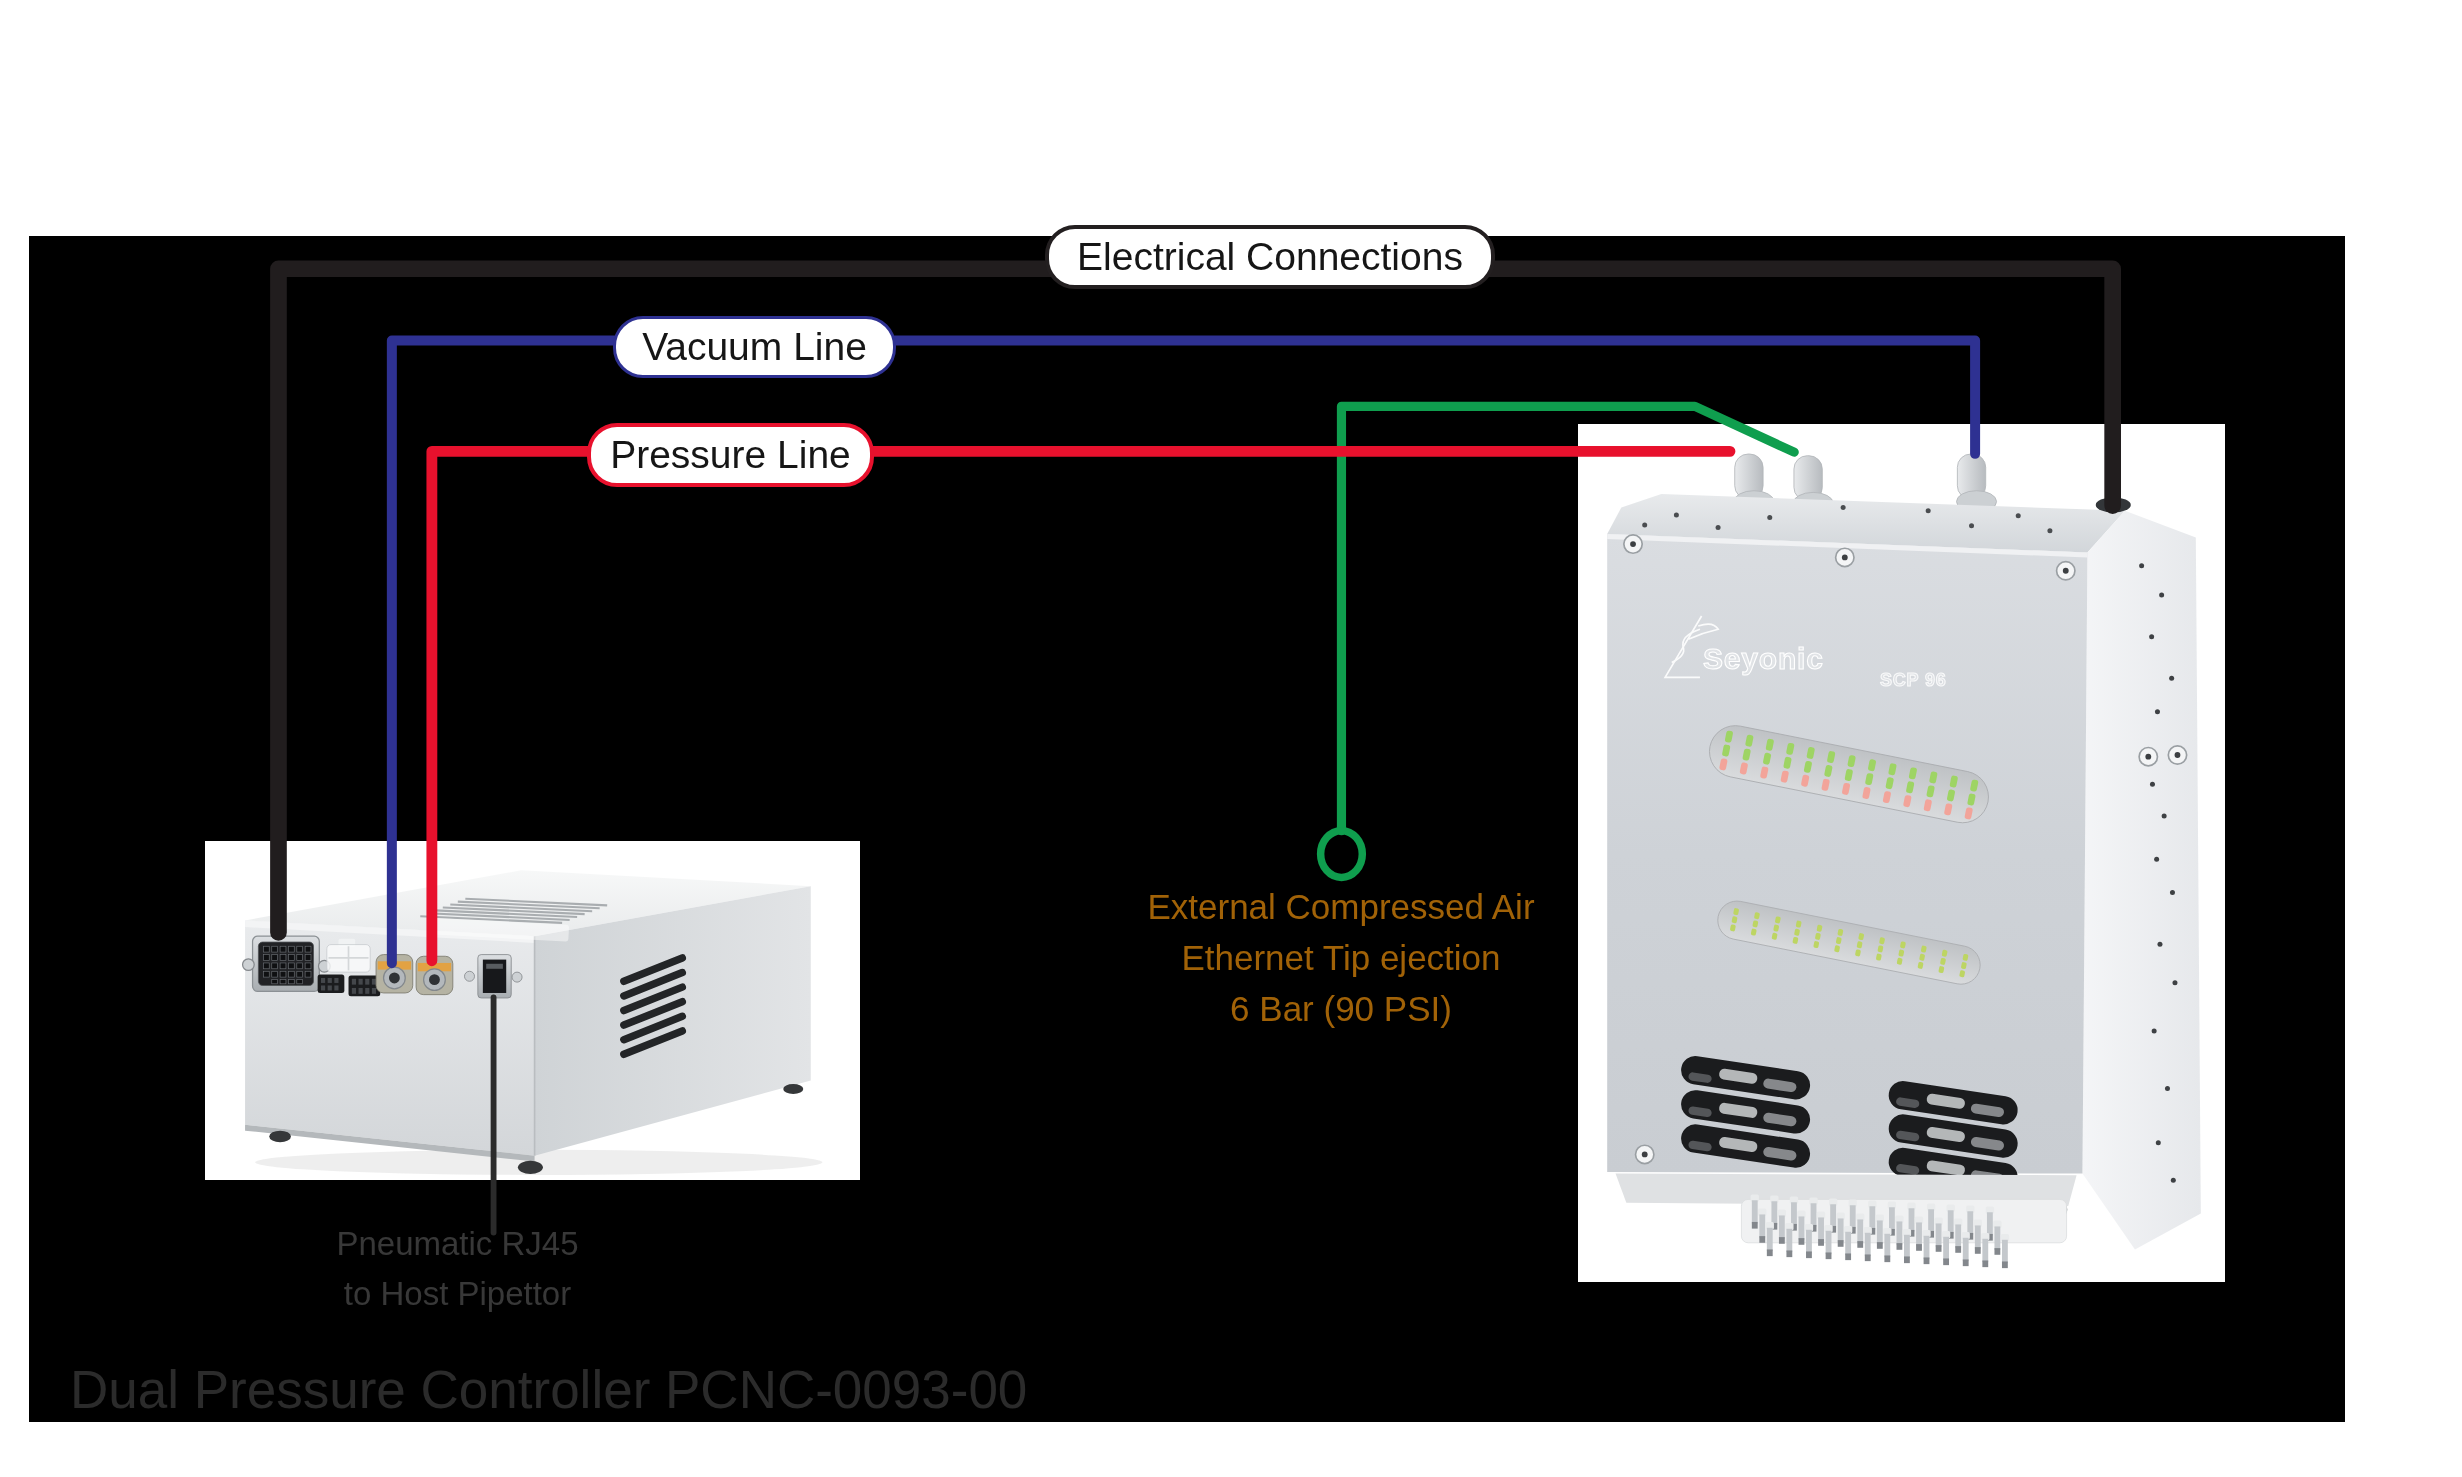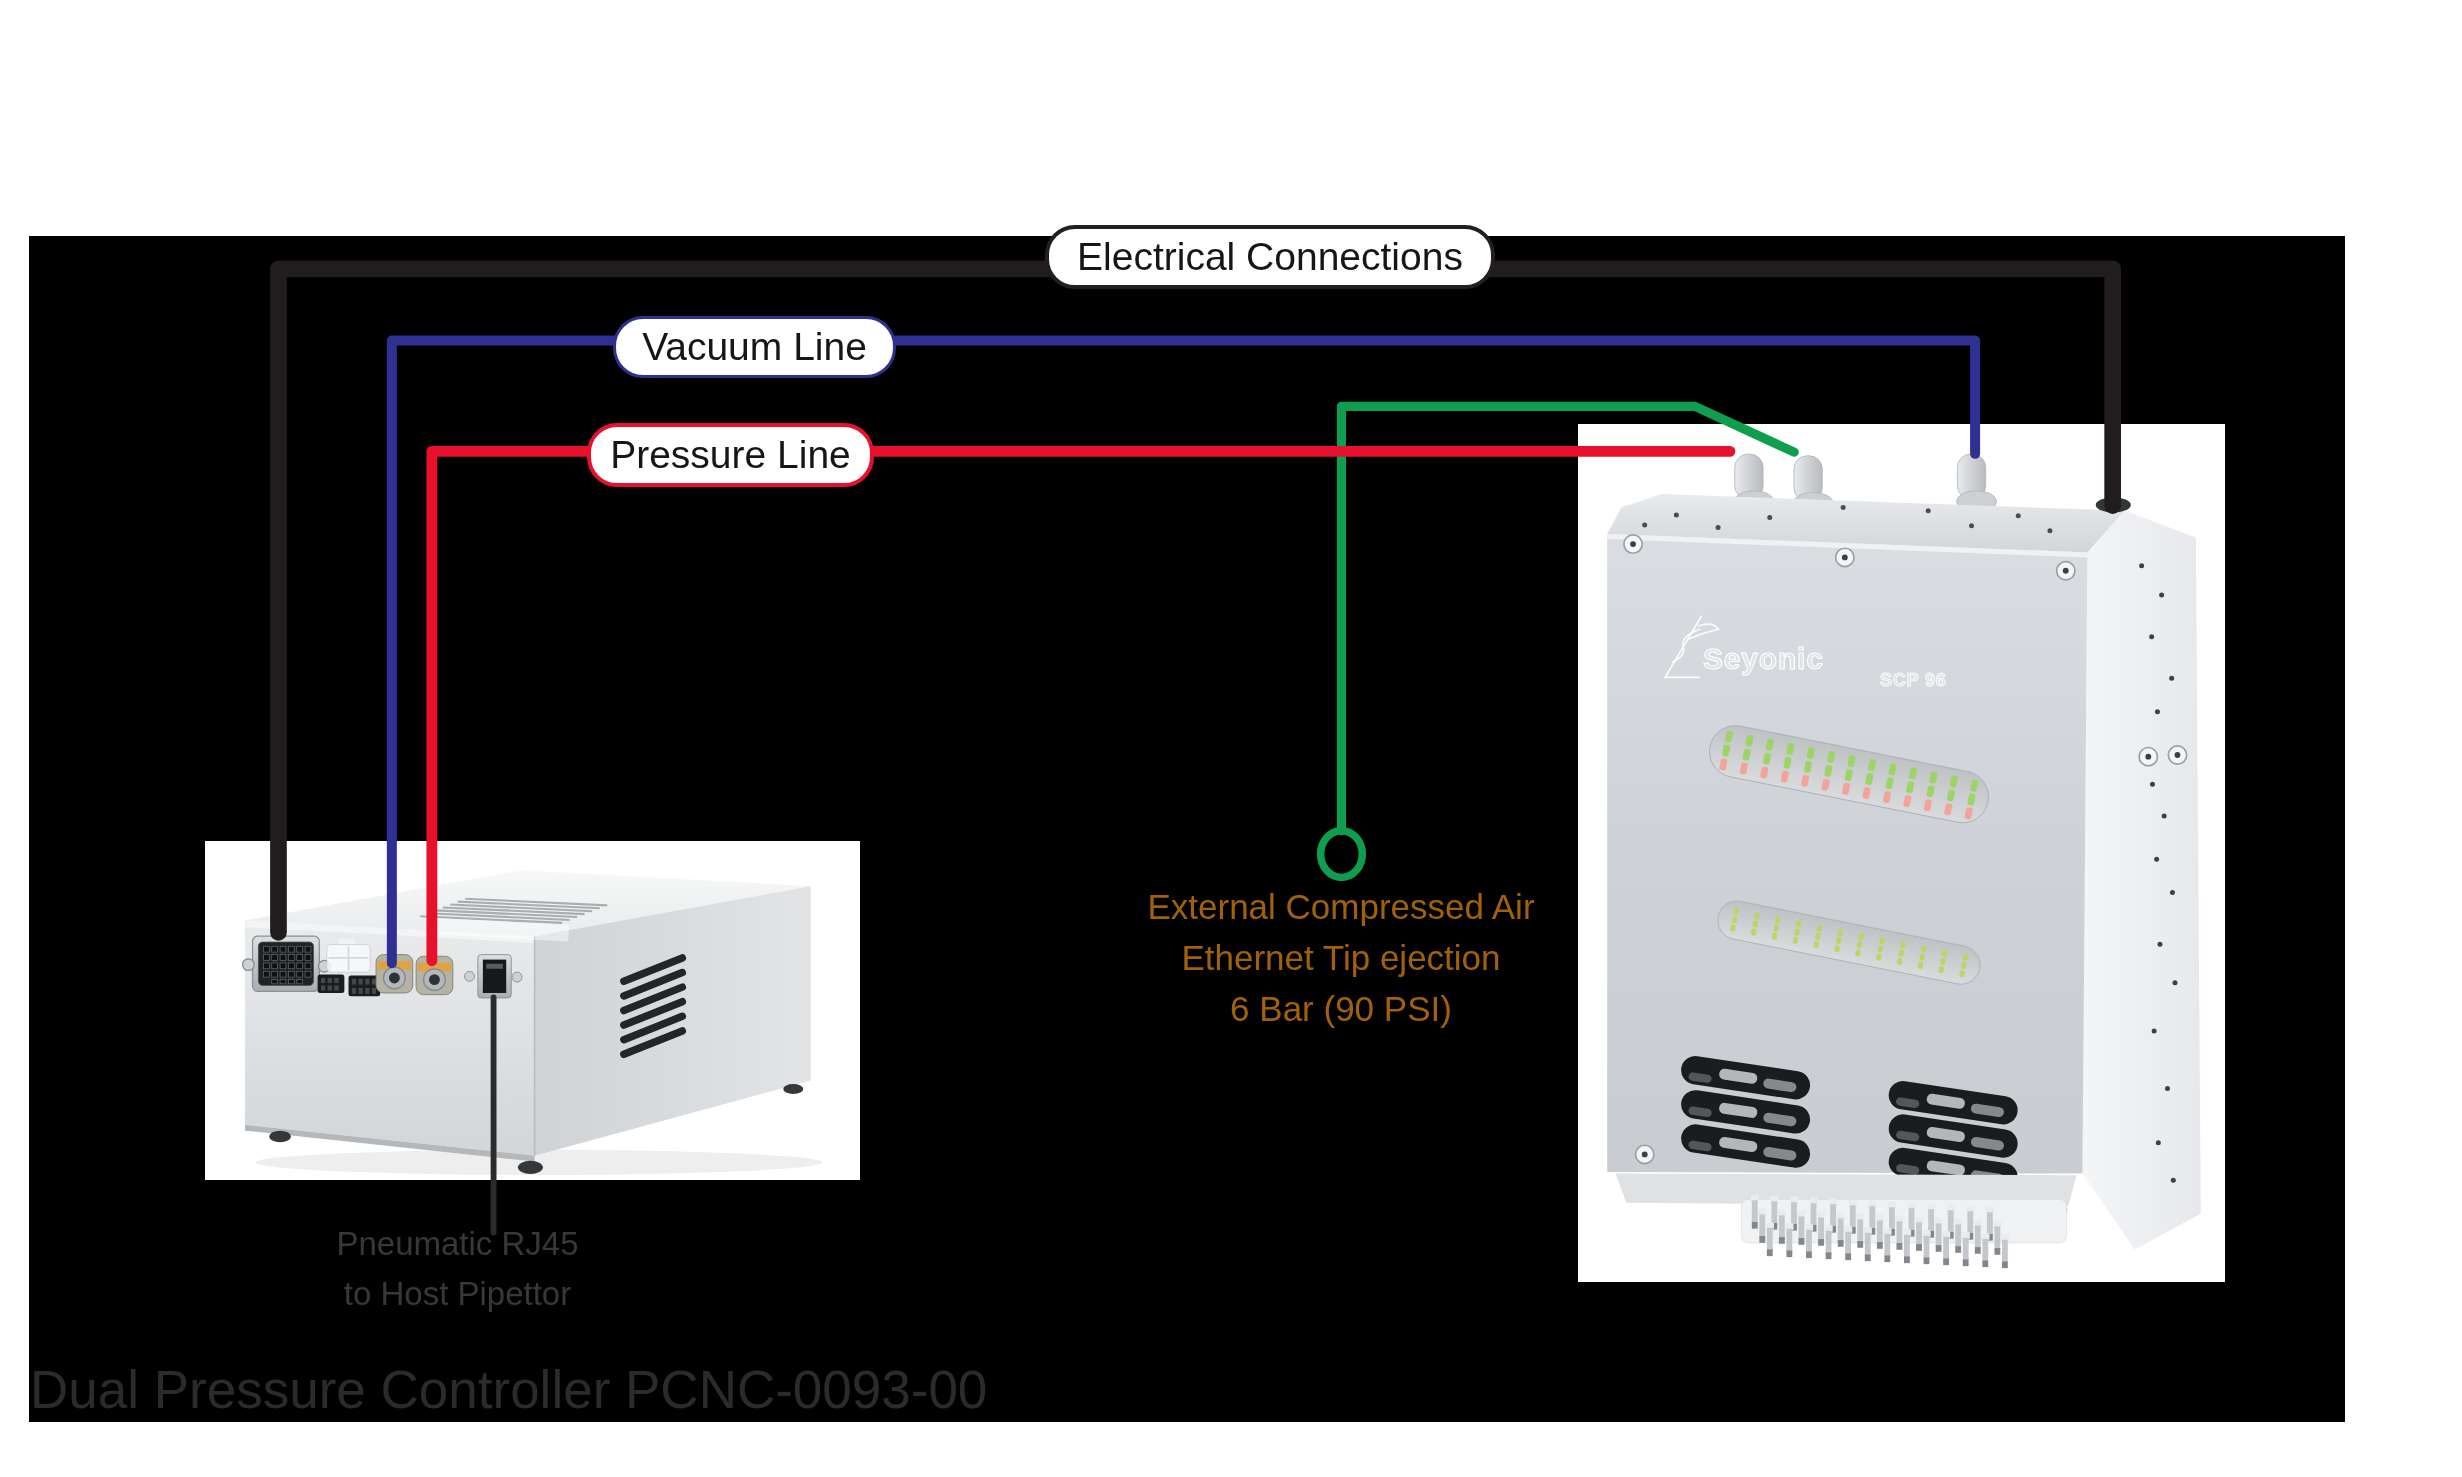--- a/index.html
+++ b/index.html
@@ -12,21 +12,21 @@
   .devsvg{position:absolute;}
   #overlay{position:absolute;left:0;top:0;width:2462px;height:1478px;pointer-events:none;}
   .pill{position:absolute;background:#ffffff;border-radius:30px;display:flex;align-items:center;
         justify-content:center;color:#161616;font-size:39px;z-index:30;}
   #label-electrical{left:1045px;top:225px;width:442px;height:56px;border:4.2px solid #231f20;}
   #label-vacuum{left:613px;top:316px;width:277px;height:56px;border:3.3px solid #2e3192;}
   #label-pressure{left:587px;top:423px;width:279px;height:56px;border:4.2px solid #e8112d;}
   .note{position:absolute;text-align:center;z-index:25;}
   #note-air{left:1066px;top:881px;width:550px;font-size:35px;line-height:51px;color:#a16207;}
   #note-eth{left:274px;top:1219px;width:367px;font-size:33px;line-height:50px;color:#383838;}
-  .caption{position:absolute;font-size:53px;color:#2b2b2b;z-index:25;white-space:nowrap;}
+  .caption{position:absolute;font-size:53px;color:#2b2b2b;z-index:25;white-space:nowrap;padding-left:40px;}
   #caption-left{left:30px;top:1359px;}
   #caption-right{right:118px;top:1359px;}
   .etch{position:absolute;color:rgba(255,255,255,0.28);-webkit-text-stroke:1.1px #ffffff;
         font-weight:bold;z-index:22;white-space:nowrap;}
   #logo-seyonic{left:1703px;top:642px;font-size:30px;letter-spacing:0.8px;}
   #model-scp{left:1880px;top:670px;font-size:18px;letter-spacing:0.8px;opacity:.85;}
   #logo-swoosh{position:absolute;left:1655px;top:611px;z-index:22;}
 </style>
 </head>
 <body>

